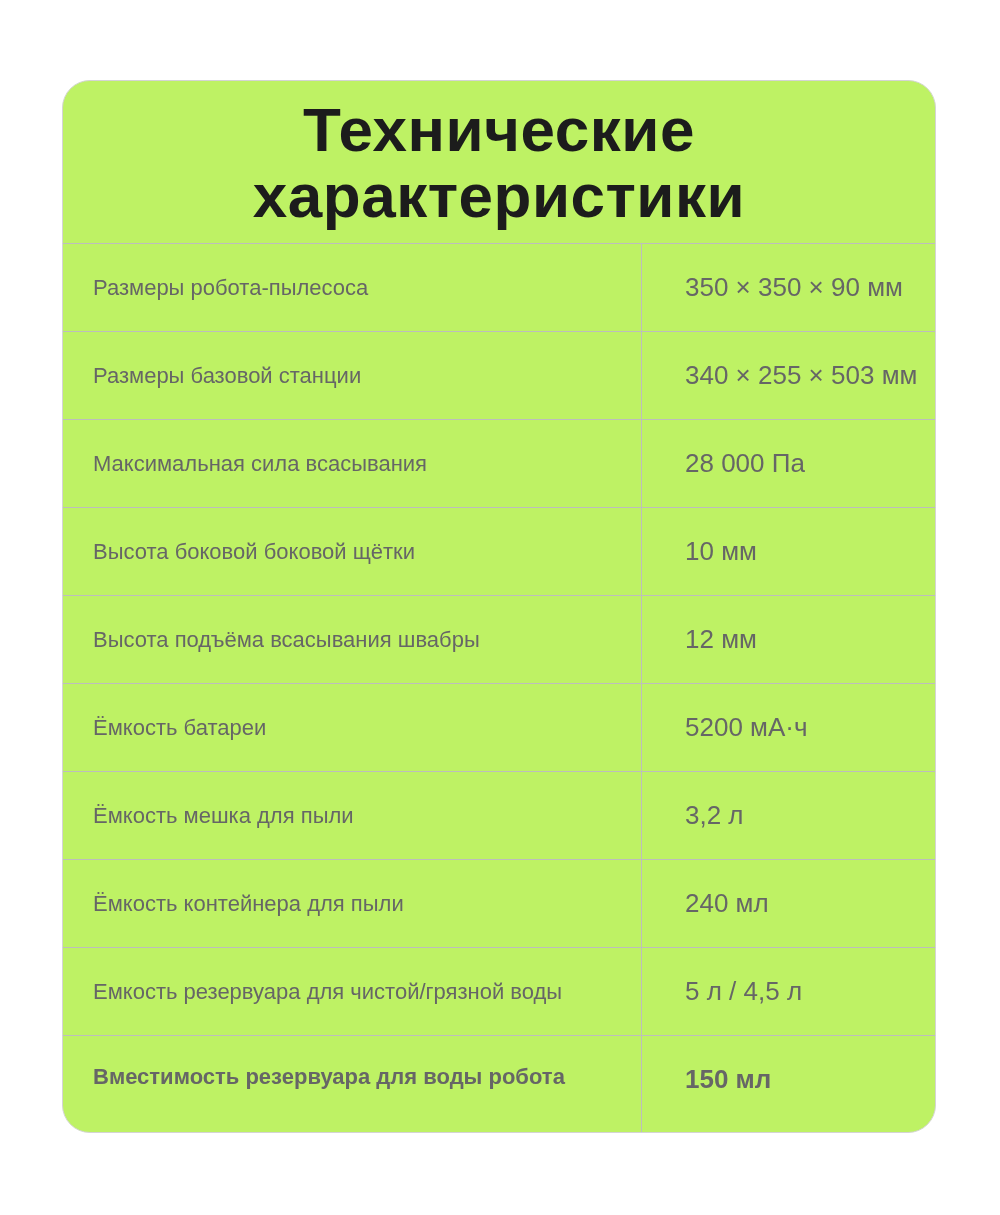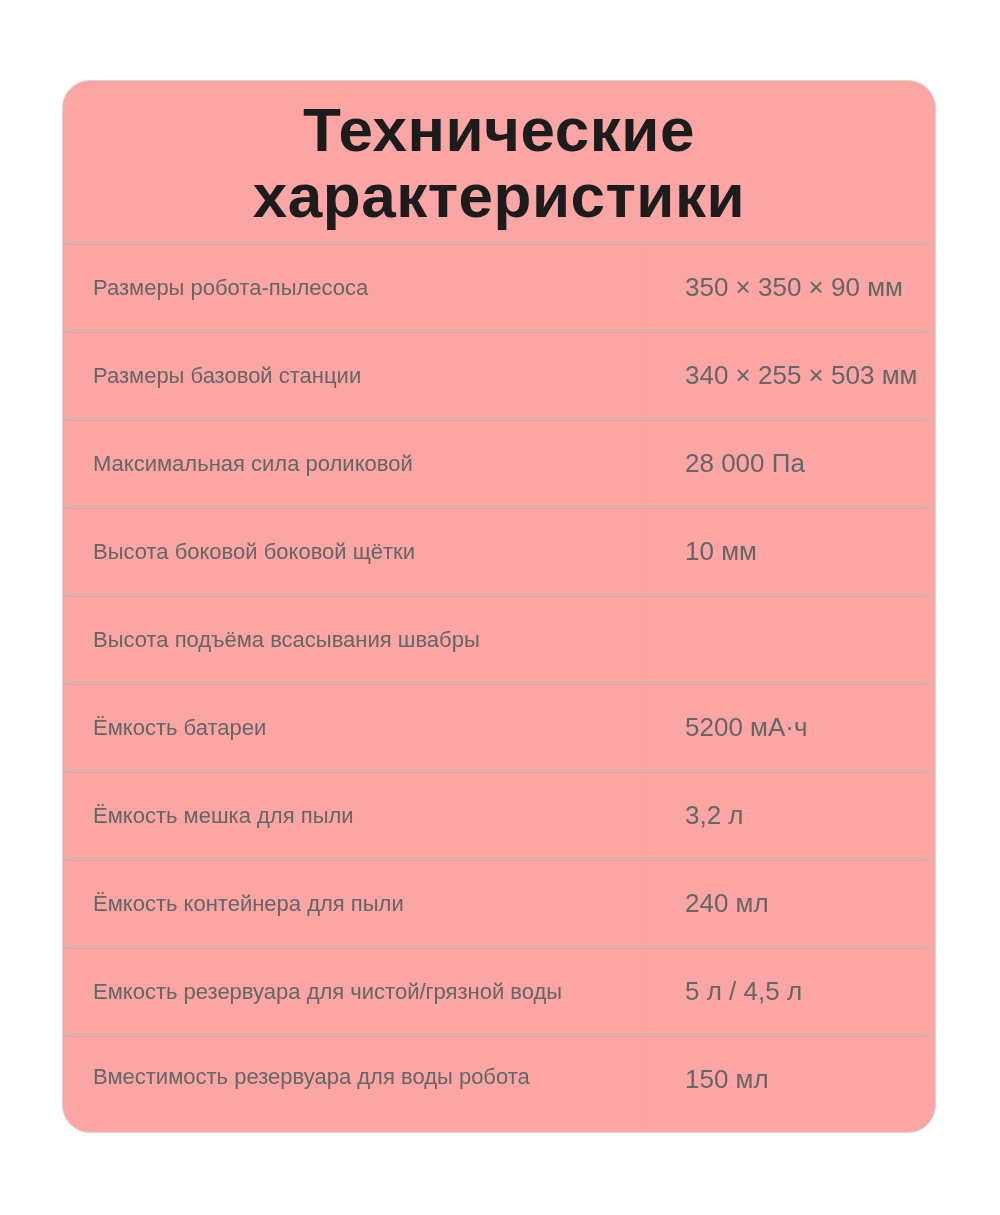--- a/index.html
+++ b/index.html
@@ -1,35 +1,35 @@
 <!DOCTYPE html>
 <html><head>
 <meta charset="utf-8">
 <style>
   html, body { margin: 0; padding: 0; background: #ffffff; }
   body { width: 1000px; height: 1215px; position: relative; font-family: "Liberation Sans", "DejaVu Sans", sans-serif; }
   .card {
     position: absolute; left: 62px; top: 80px; width: 874px; height: 1053px;
-    border: 1px solid #d4d4d4; border-radius: 28px; background: #fca5a5; overflow: hidden;
+    border: 1px solid #d4d4d4; border-radius: 28px; background: #bef264; overflow: hidden;
     box-sizing: border-box;
   }
   .header {
     height: 163px; border-bottom: 1px solid #bdbdbd; box-sizing: border-box;
     display: flex; align-items: center; justify-content: center; text-align: center;
   }
   .title {
     margin: 0; font-size: 62px; line-height: 66px; font-weight: 700; color: #1c1c1c;
     letter-spacing: 0.5px; padding-top: 2px;
   }
   .title span { display: block; }
   .rows { display: flex; flex-direction: column; }
   .row {
     display: flex; height: 88px; border-bottom: 1px solid #bdbdbd; box-sizing: border-box;
   }
-  .row:last-child { border-bottom: none; height: 99px; }
+  .row:last-child { border-bottom: none; height: 99px; font-weight: bold; }
   .cell-label {
     width: 579px; border-right: 1px solid #bdbdbd; box-sizing: border-box;
     padding-left: 30px; display: flex; align-items: center;
     font-size: 22px; color: #666666;
   }
   .cell-value {
     flex: 1; padding-left: 43px; display: flex; align-items: center;
     font-size: 26px; color: #666666;
   }
   .row:last-child .cell-label, .row:last-child .cell-value { align-items: flex-start; padding-top: 28px; }
@@ -47,29 +47,30 @@
   <div class="rows">
     <div class="row">
       <div class="cell-label">Размеры робота-пылесоса</div>
       <div class="cell-value">350 × 350 × 90 мм</div>
     </div>
     <div class="row">
       <div class="cell-label">Размеры базовой станции</div>
       <div class="cell-value">340 × 255 × 503 мм</div>
     </div>
     <div class="row">
-      <div class="cell-label">Максимальная сила роликовой</div>
+      <div class="cell-label">Максимальная сила всасывания</div>
       <div class="cell-value">28 000 Па</div>
     </div>
     <div class="row">
       <div class="cell-label">Высота боковой боковой щётки</div>
       <div class="cell-value">10 мм</div>
     </div>
     <div class="row">
       <div class="cell-label">Высота подъёма всасывания швабры</div>
+      <div class="cell-value">12 мм</div>
     </div>
     <div class="row">
       <div class="cell-label">Ёмкость батареи</div>
       <div class="cell-value">5200 мА·ч</div>
     </div>
     <div class="row">
       <div class="cell-label">Ёмкость мешка для пыли</div>
       <div class="cell-value">3,2 л</div>
     </div>
     <div class="row">

